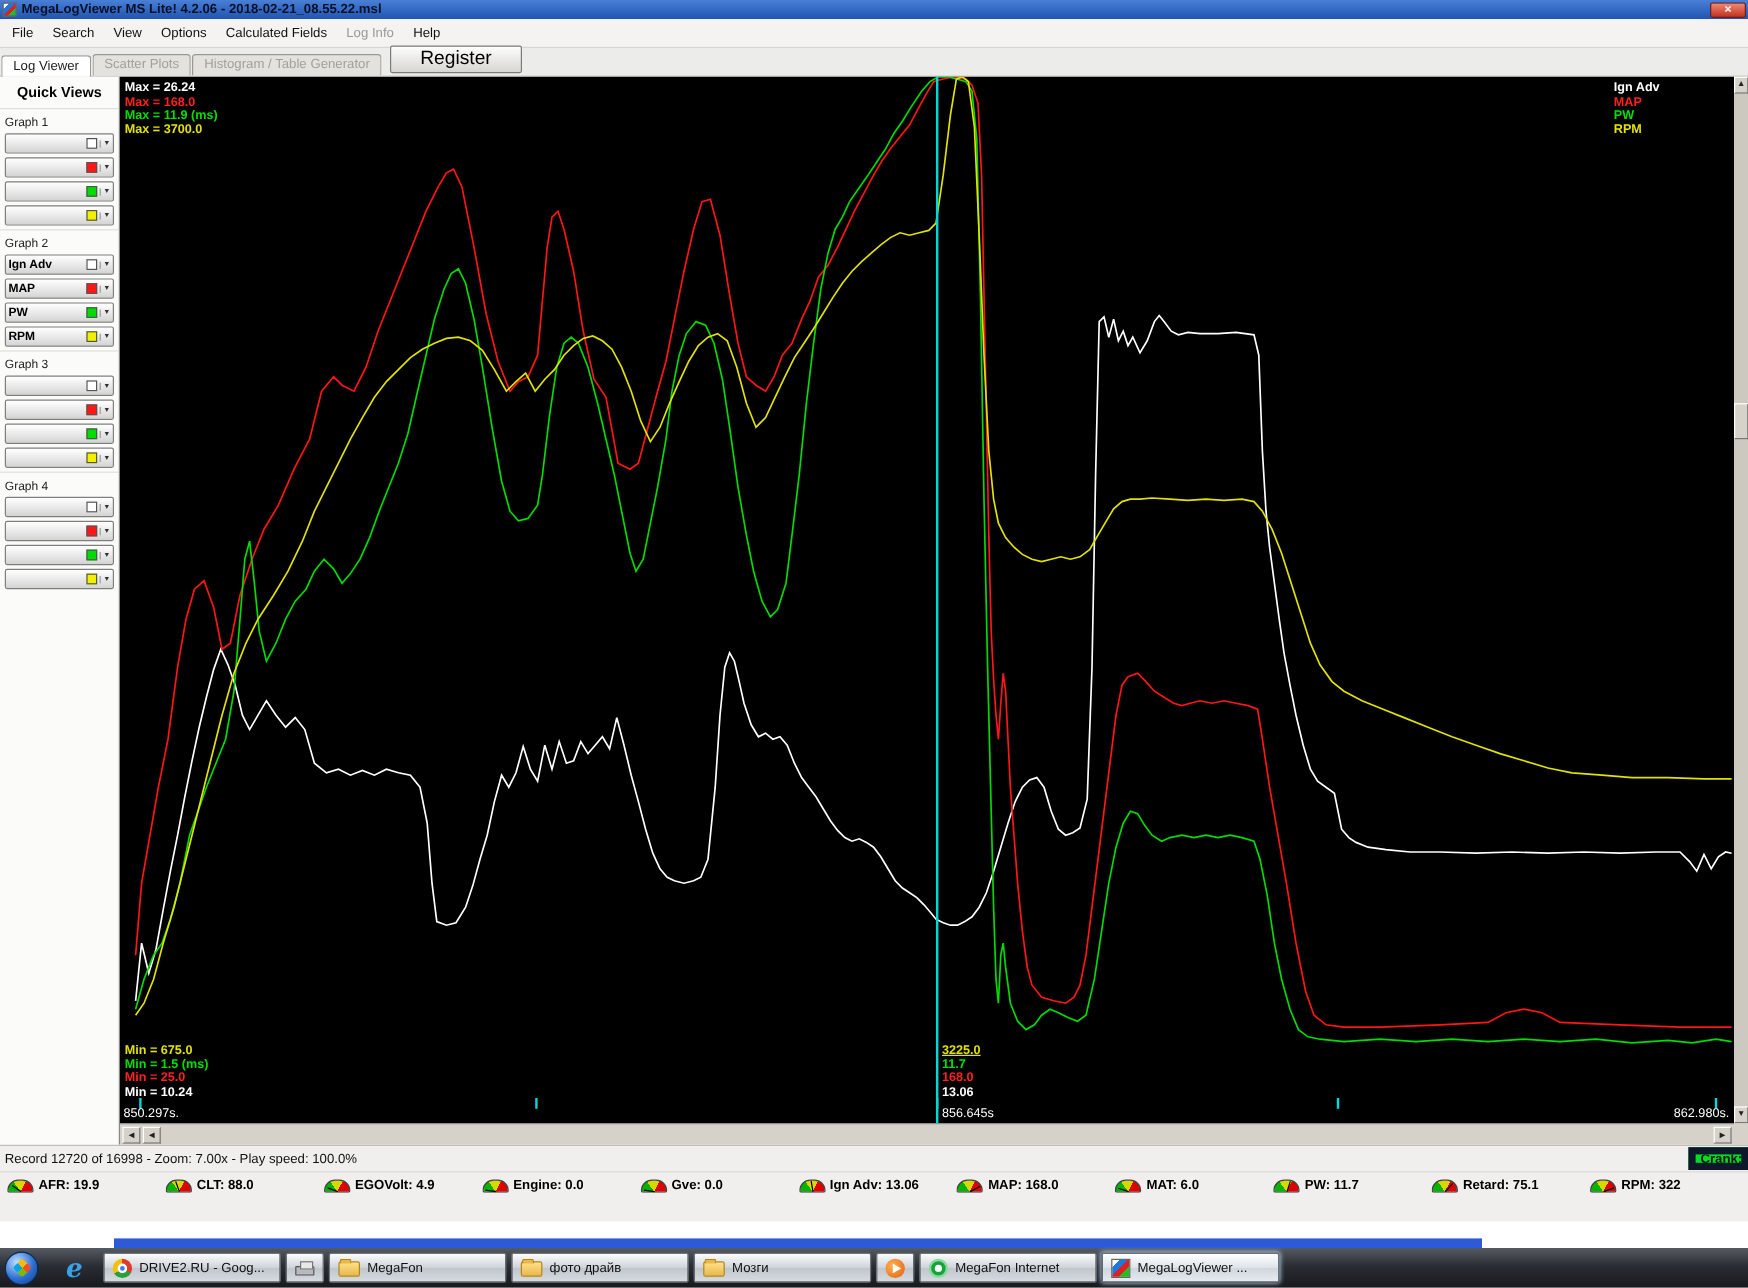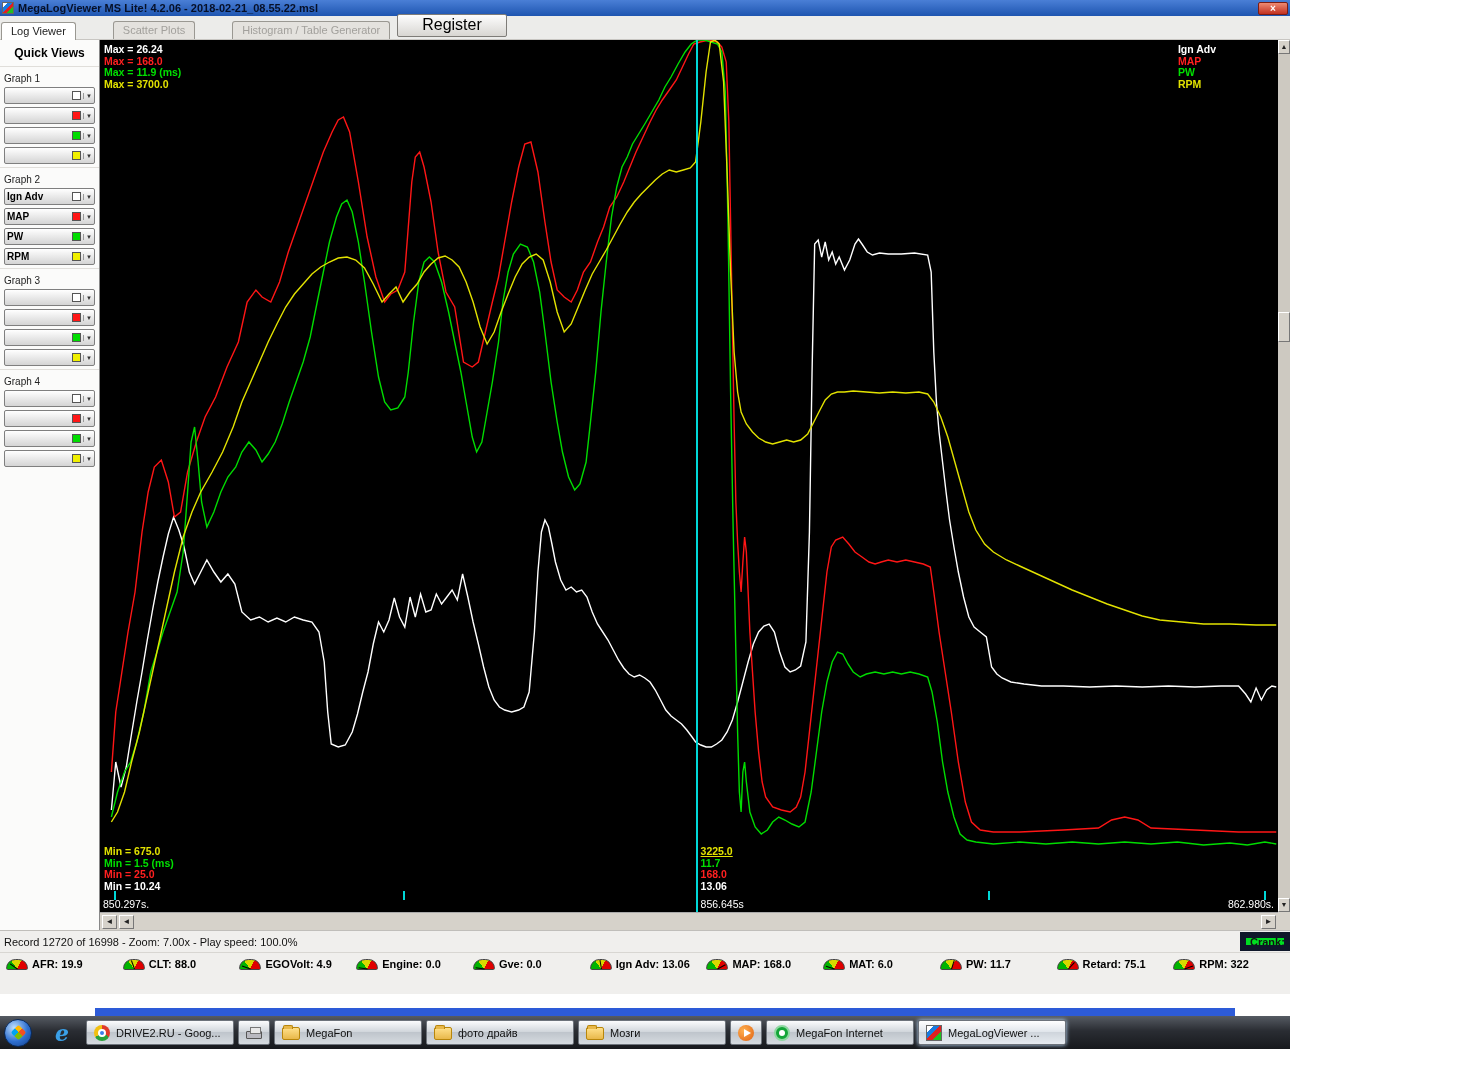--- a/index.html
+++ b/index.html
@@ -1,19 +1,19 @@
 <!DOCTYPE html>
 <html><head>
 <meta charset="utf-8">
 <style>
   * { box-sizing: border-box; margin: 0; padding: 0; }
   html,body { width:1457px; height:1073px; overflow:hidden; }
   body { font-family:"Liberation Sans", sans-serif; font-size:11px; background:#fff; position:relative; }
 
-  .win { width:1290px; height:1073px; display:flex; flex-direction:column; }
+  .win { width:1457px; height:1073px; display:flex; flex-direction:column; }
 
   
   .titlebar { height:16px; background:linear-gradient(#4a7fd6,#1e55b0); display:flex; align-items:center; padding:0 2px; gap:4px; }
   .titlebar .title { color:#061028; font-weight:bold; font-size:11px; line-height:14px; flex:1; white-space:nowrap; overflow:hidden; }
   .closebtn { width:30px; height:13px; background:linear-gradient(#ee8a72,#c23020); border:1px solid #7c1c12; border-radius:2px; color:#fff; font-weight:bold; font-size:10px; line-height:11px; text-align:center; cursor:default; }
 
   
   .menubar { height:24px; background:#f4f3f1; border-bottom:1px solid #d8d6d2; display:flex; align-items:center; padding-left:2px; }
   .menu-item { padding:0 8px; line-height:22px; color:#111; }
   .menu-item.disabled { color:#9a9a9a; }
@@ -112,23 +112,32 @@
 <body>
 
 <div class="win">
 
   <div class="titlebar">
     <span class="ti ic-mlv small"></span>
     <span class="title">MegaLogViewer MS Lite! 4.2.06 - 2018-02-21_08.55.22.msl</span>
     <span class="closebtn">×</span>
   </div>
 
+  <div class="menubar" id="menubar">
+      <span class="menu-item">File</span>
+      <span class="menu-item">Search</span>
+      <span class="menu-item">View</span>
+      <span class="menu-item">Options</span>
+      <span class="menu-item">Calculated Fields</span>
+      <span class="menu-item disabled">Log Info</span>
+      <span class="menu-item">Help</span>
+    </div>
 
   <div class="tabbar">
-    <span id="tabstrip" style="display:flex;align-items:flex-start;gap:36px;">
+    <span id="tabstrip" style="display:flex;align-items:flex-start;">
         <span class="tab active">Log Viewer</span>
         <span class="tab disabled">Scatter Plots</span>
         <span class="tab disabled">Histogram / Table Generator</span>
       </span>
     <button class="register">Register</button>
   </div>
 
   <div class="content">
     <div class="sidebar">
       <div class="qv-title">Quick Views</div>

